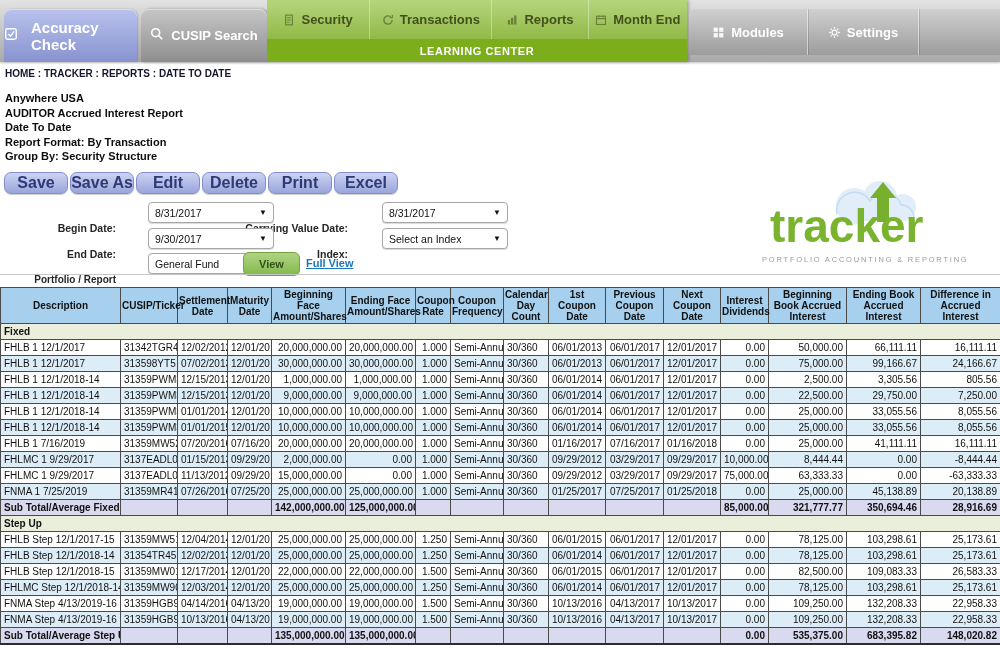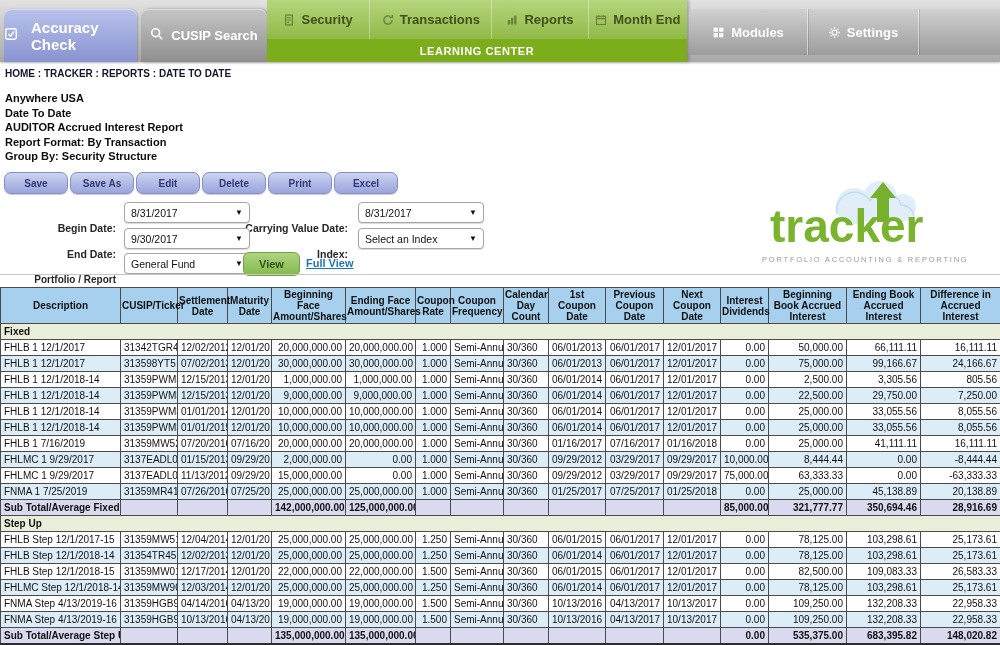--- a/index.html
+++ b/index.html
@@ -30,28 +30,28 @@
     box-shadow:1px 0 0 rgba(0,0,0,.12);cursor:pointer;}
   .rtab .ic{opacity:.9;display:flex;}
 
   
   .breadcrumb{position:absolute;top:68px;left:5px;font-size:10px;font-weight:bold;color:#14152e;}
   .report-info{position:absolute;top:91px;left:5px;font-size:11px;font-weight:bold;color:#0d0d0d;line-height:14.6px;}
 
   
   .toolbar{position:absolute;top:172px;left:4px;display:flex;gap:2px;}
   .tbtn{width:62px;height:20px;background:linear-gradient(#ccd3f2,#9aa5da);border:1px solid #848ec8;
-    border-radius:7px;color:#2e3976;font-weight:bold;font-size:10px;
+    border-radius:7px;color:#2e3976;font-weight:bold;font-size:16px;
     display:flex;align-items:center;justify-content:center;cursor:pointer;box-shadow:0 1px 1px rgba(0,0,0,.2);}
 
   
   .flabel{position:absolute;font-size:10.5px;font-weight:bold;color:#262626;text-align:right;line-height:21px;margin-top:16px;}
   .fselect{position:absolute;width:112px;height:19px;background:#fff;border:1px solid #a6a6a6;border-radius:4px;
     font-size:10.5px;color:#111;display:flex;align-items:center;justify-content:space-between;
-    padding:0 6px;cursor:pointer;box-shadow:0 1px 1px rgba(0,0,0,.15);}
+    padding:0 6px;cursor:pointer;box-shadow:0 1px 1px rgba(0,0,0,.15);margin-left:24px;}
   .fselect .arrow{font-size:8px;color:#111;}
   .view-btn{position:absolute;left:243px;top:252px;width:55px;height:22px;
     background:linear-gradient(#aed383,#84ba4e);border:1px solid #73a23e;border-radius:6px;
     color:#33521a;font-weight:bold;font-size:11px;display:flex;align-items:center;justify-content:center;cursor:pointer;}
   .full-view{position:absolute;left:306px;top:257px;font-size:11px;font-weight:bold;color:#1b74c0;
     text-decoration:underline;cursor:pointer;}
 
   
   .logo{position:absolute;left:762px;top:176px;width:190px;text-align:center;}
   .logo .tagline{font-size:7.5px;letter-spacing:1.8px;color:#9a9a9a;margin-top:1px;white-space:nowrap;}
@@ -163,22 +163,22 @@
         </span>
         <span>Settings</span>
       </div>
       <div style="flex:1"></div>
     </div>
   </div>
 
   <div class="breadcrumb">HOME : TRACKER : REPORTS : DATE TO DATE</div>
   <div class="report-info">
     <div>Anywhere USA</div>
+    <div>AUDITOR Accrued Interest Report</div>
     <div>Date To Date</div>
-    <div>AUDITOR Accrued Interest Report</div>
     <div>Report Format: By Transaction</div>
     <div>Group By: Security Structure</div>
   </div>
 
   <div class="toolbar">
     <div class="tbtn">Save</div>
     <div class="tbtn">Save As</div>
     <div class="tbtn">Edit</div>
     <div class="tbtn">Delete</div>
     <div class="tbtn">Print</div>

